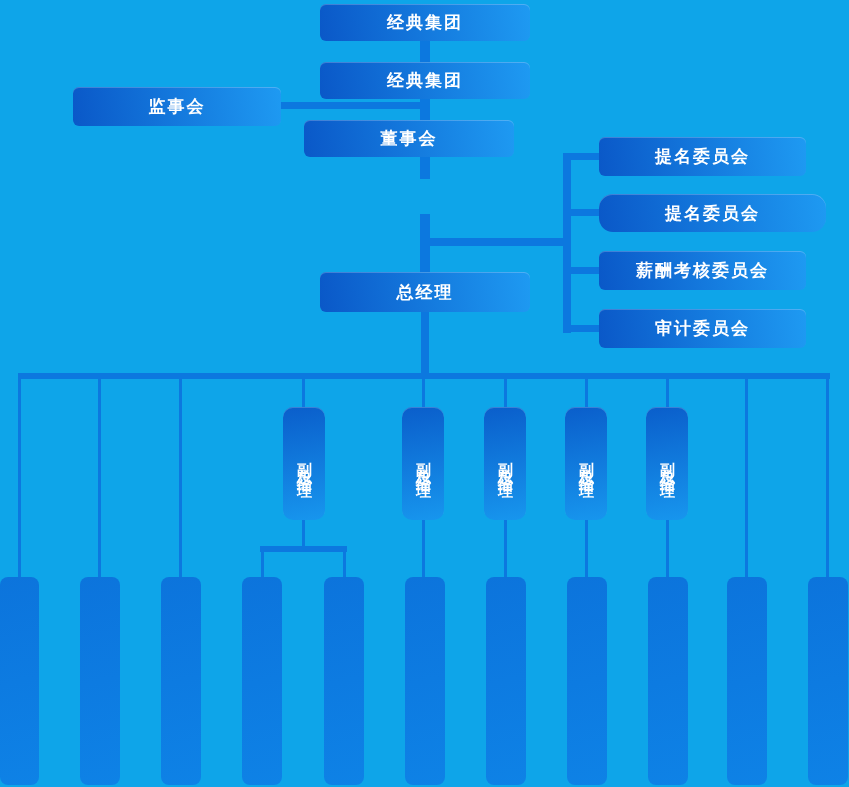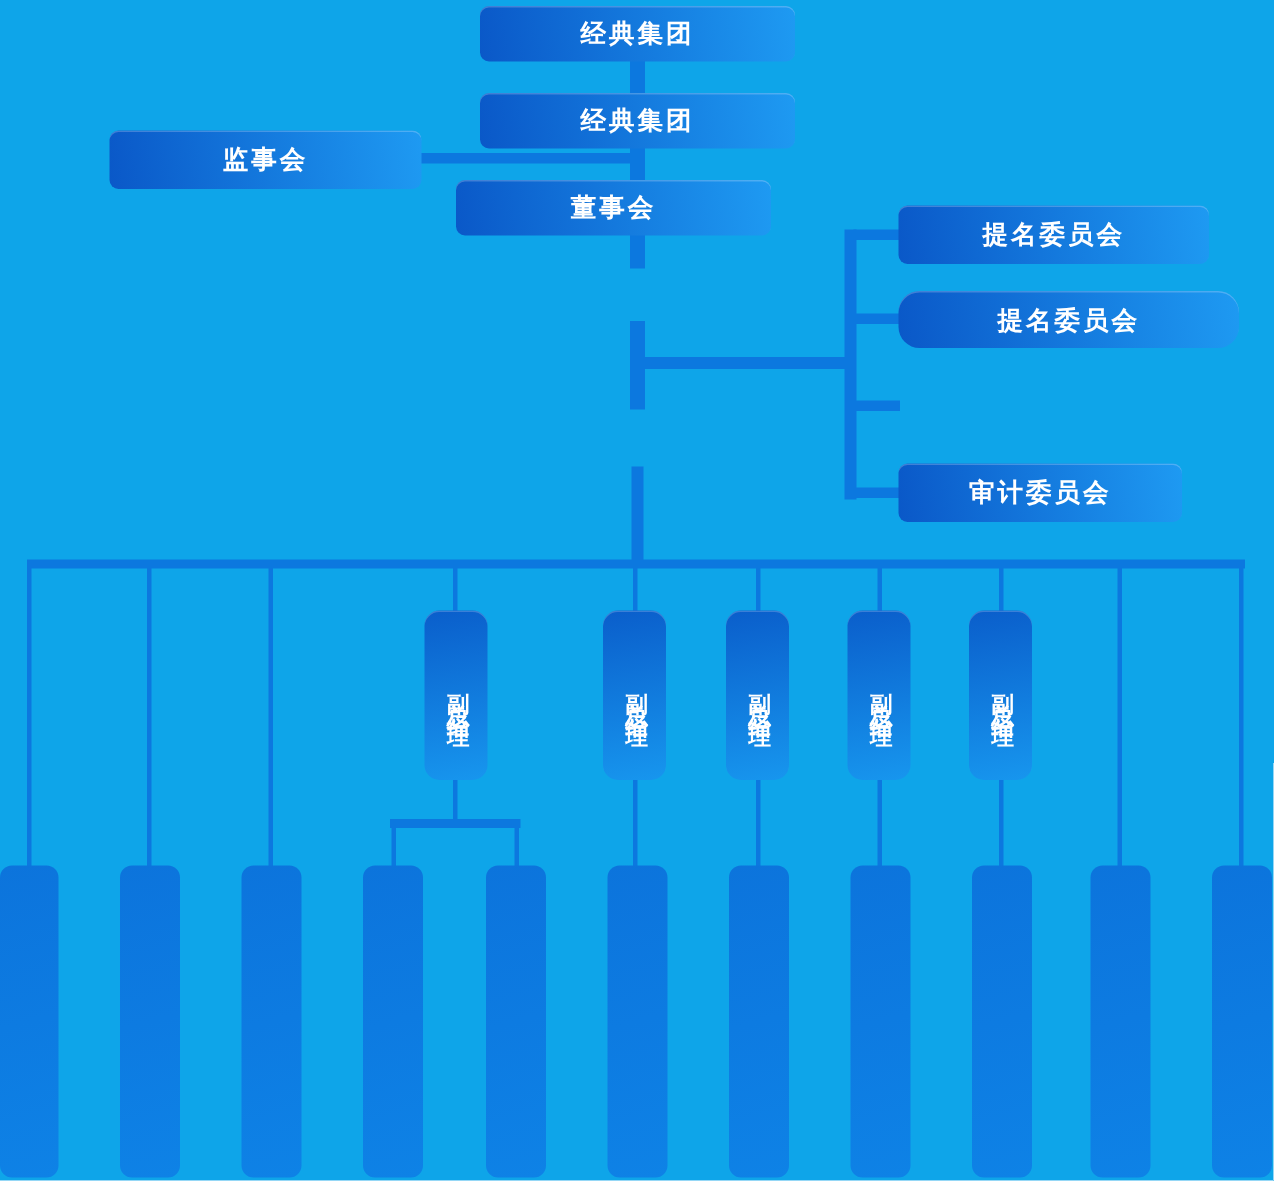--- a/index.html
+++ b/index.html
@@ -74,28 +74,34 @@
   </div>
   <div class="node" style="left:320px;top:62px;width:210px;height:37px;">
     <span>经典集团</span>
   </div>
   <div class="node" style="left:73px;top:87px;width:208px;height:39px;">
     <span>监事会</span>
   </div>
   <div class="node" style="left:304px;top:120px;width:210px;height:37px;">
     <span>董事会</span>
   </div>
+  <div class="node" style="left:320px;top:272px;width:210px;height:40px;">
+    <span>总经理</span>
+  </div>
 
   <div class="node" style="left:599px;top:137px;width:207px;height:39px;">
     <span>提名委员会</span>
   </div>
   <div class="node" style="left:599px;top:194px;width:227px;height:38px;border-radius:14px;">
     <span>提名委员会</span>
   </div>
-  <div class="node" style="left:599px;top:309px;width:189px;height:39px;">
+  <div class="node" style="left:599px;top:251px;width:207px;height:39px;">
+    <span>薪酬考核委员会</span>
+  </div>
+  <div class="node" style="left:599px;top:309px;width:207px;height:39px;">
     <span>审计委员会</span>
   </div>
 
   <div class="vnode" style="left:283px;top:407px;width:42px;height:113px;">
     <span>副总经理</span>
   </div>
   <div class="vnode" style="left:402px;top:407px;width:42px;height:113px;">
     <span>副总经理</span>
   </div>
   <div class="vnode" style="left:484px;top:407px;width:42px;height:113px;">

